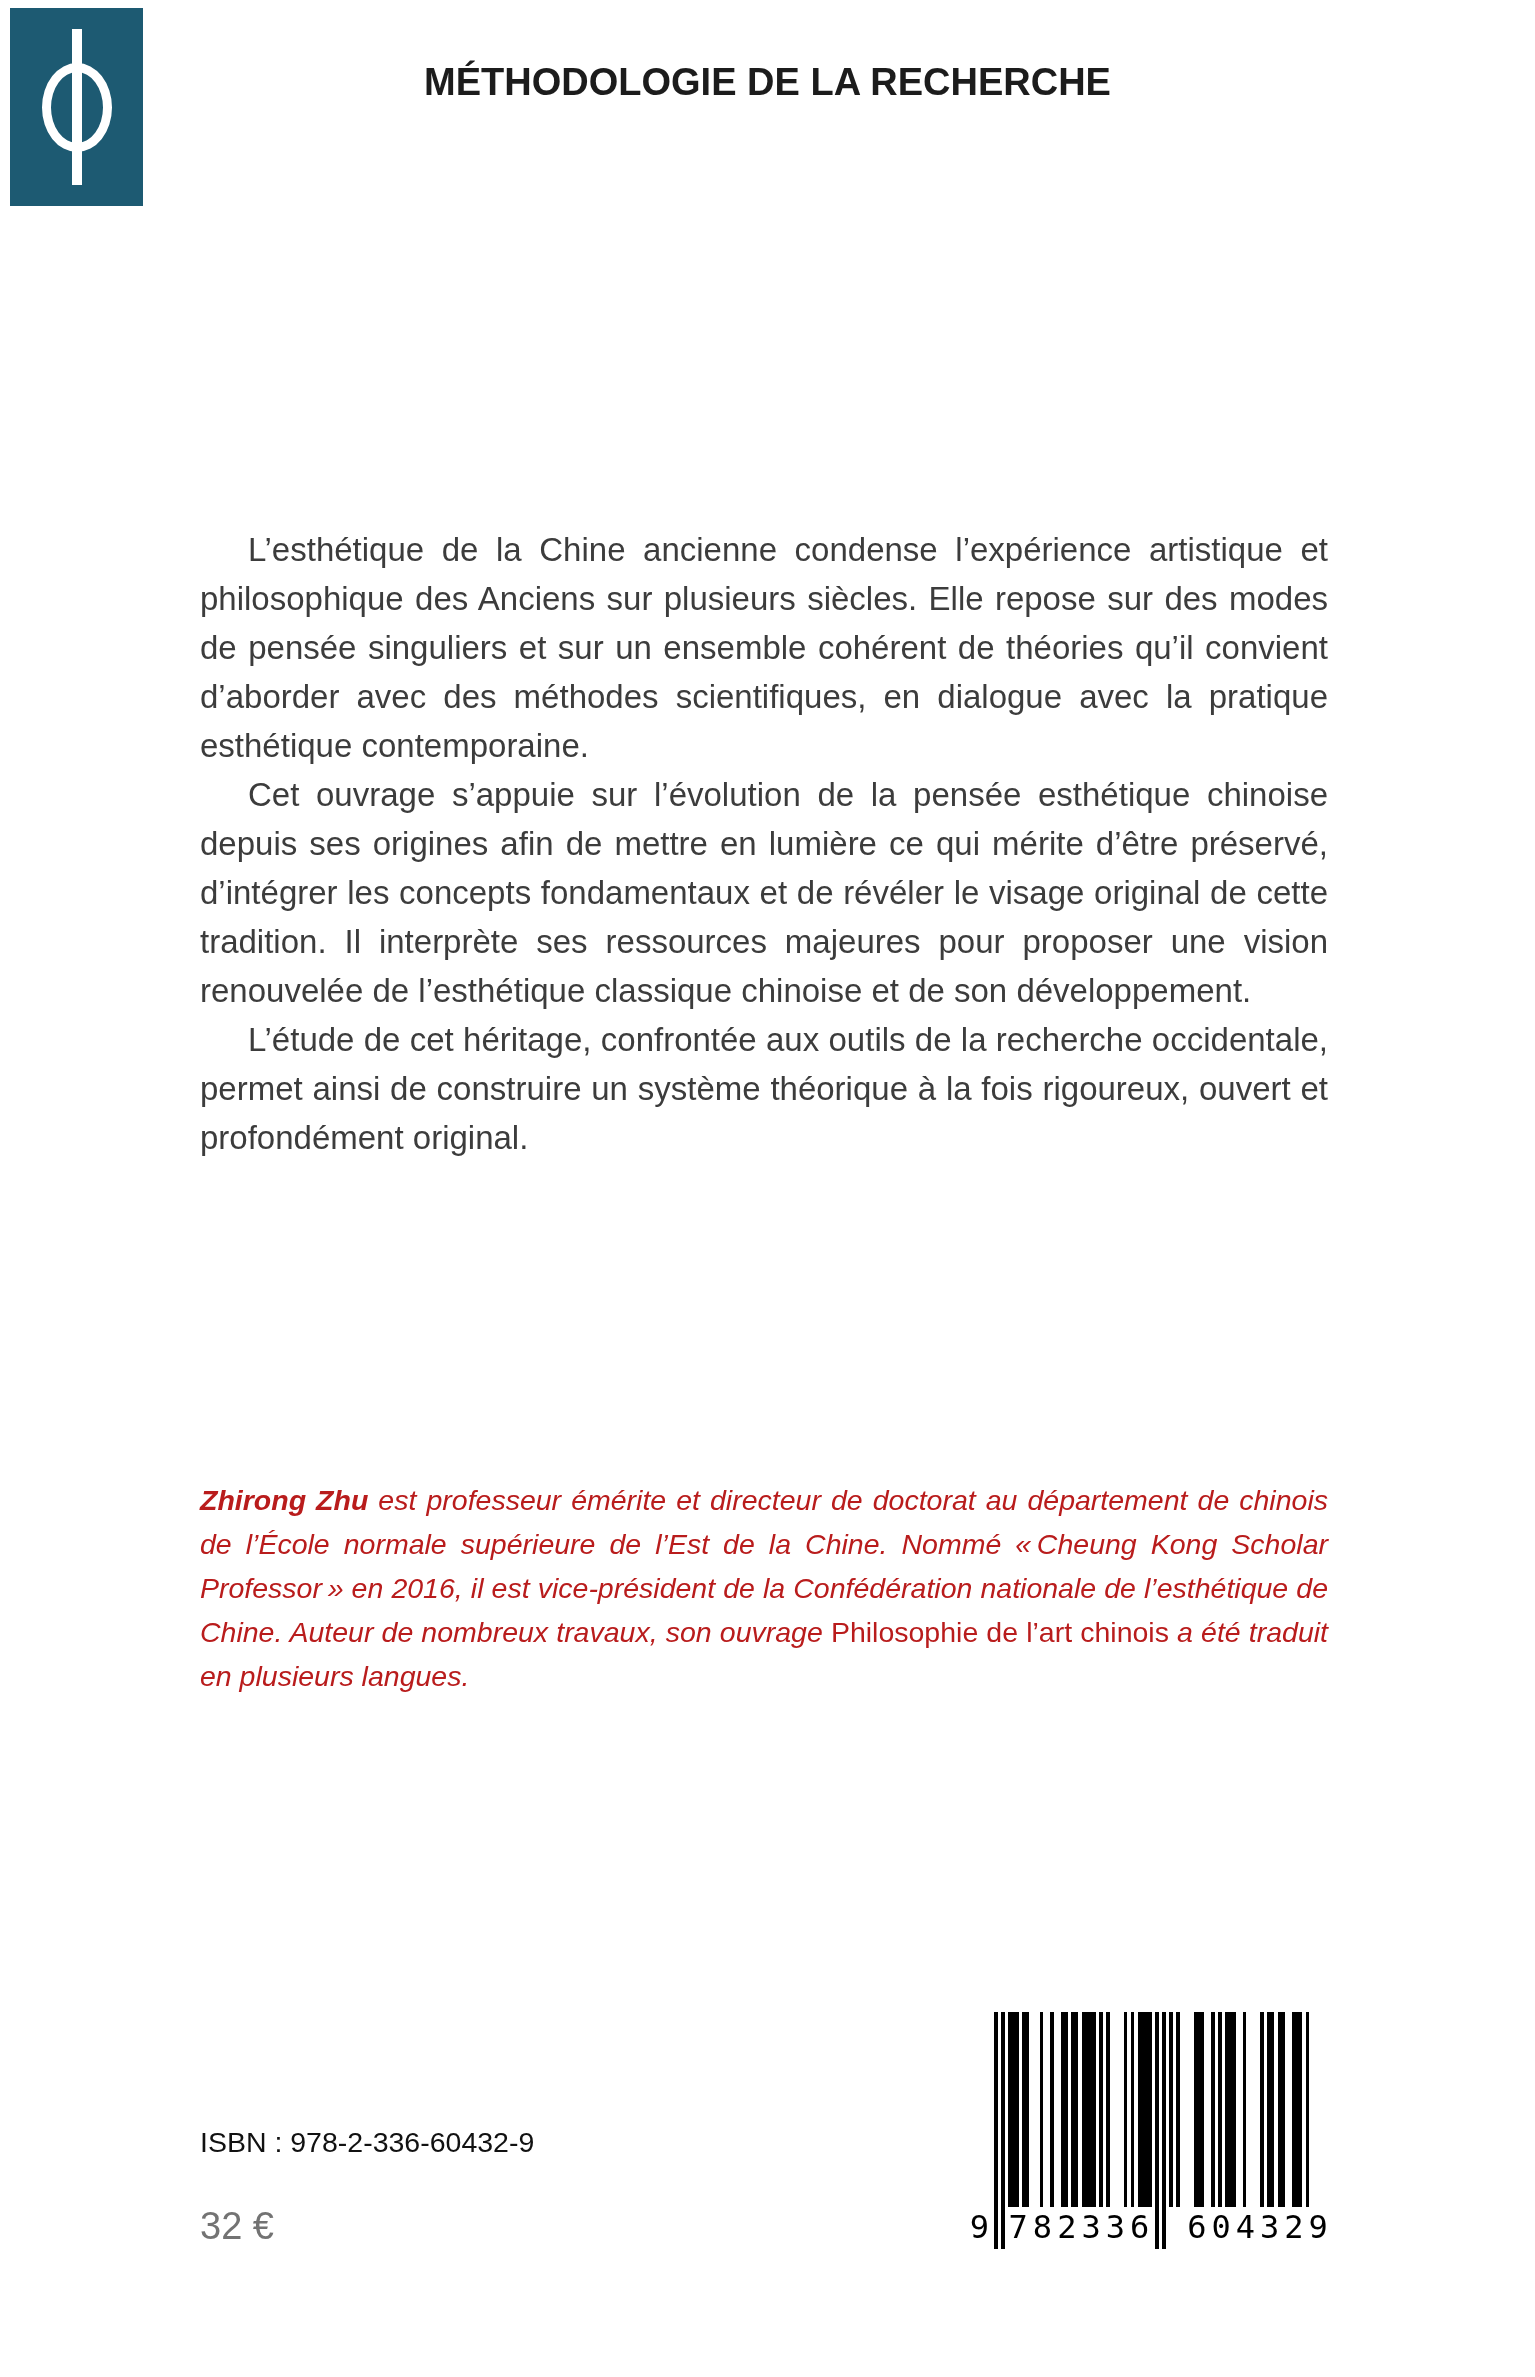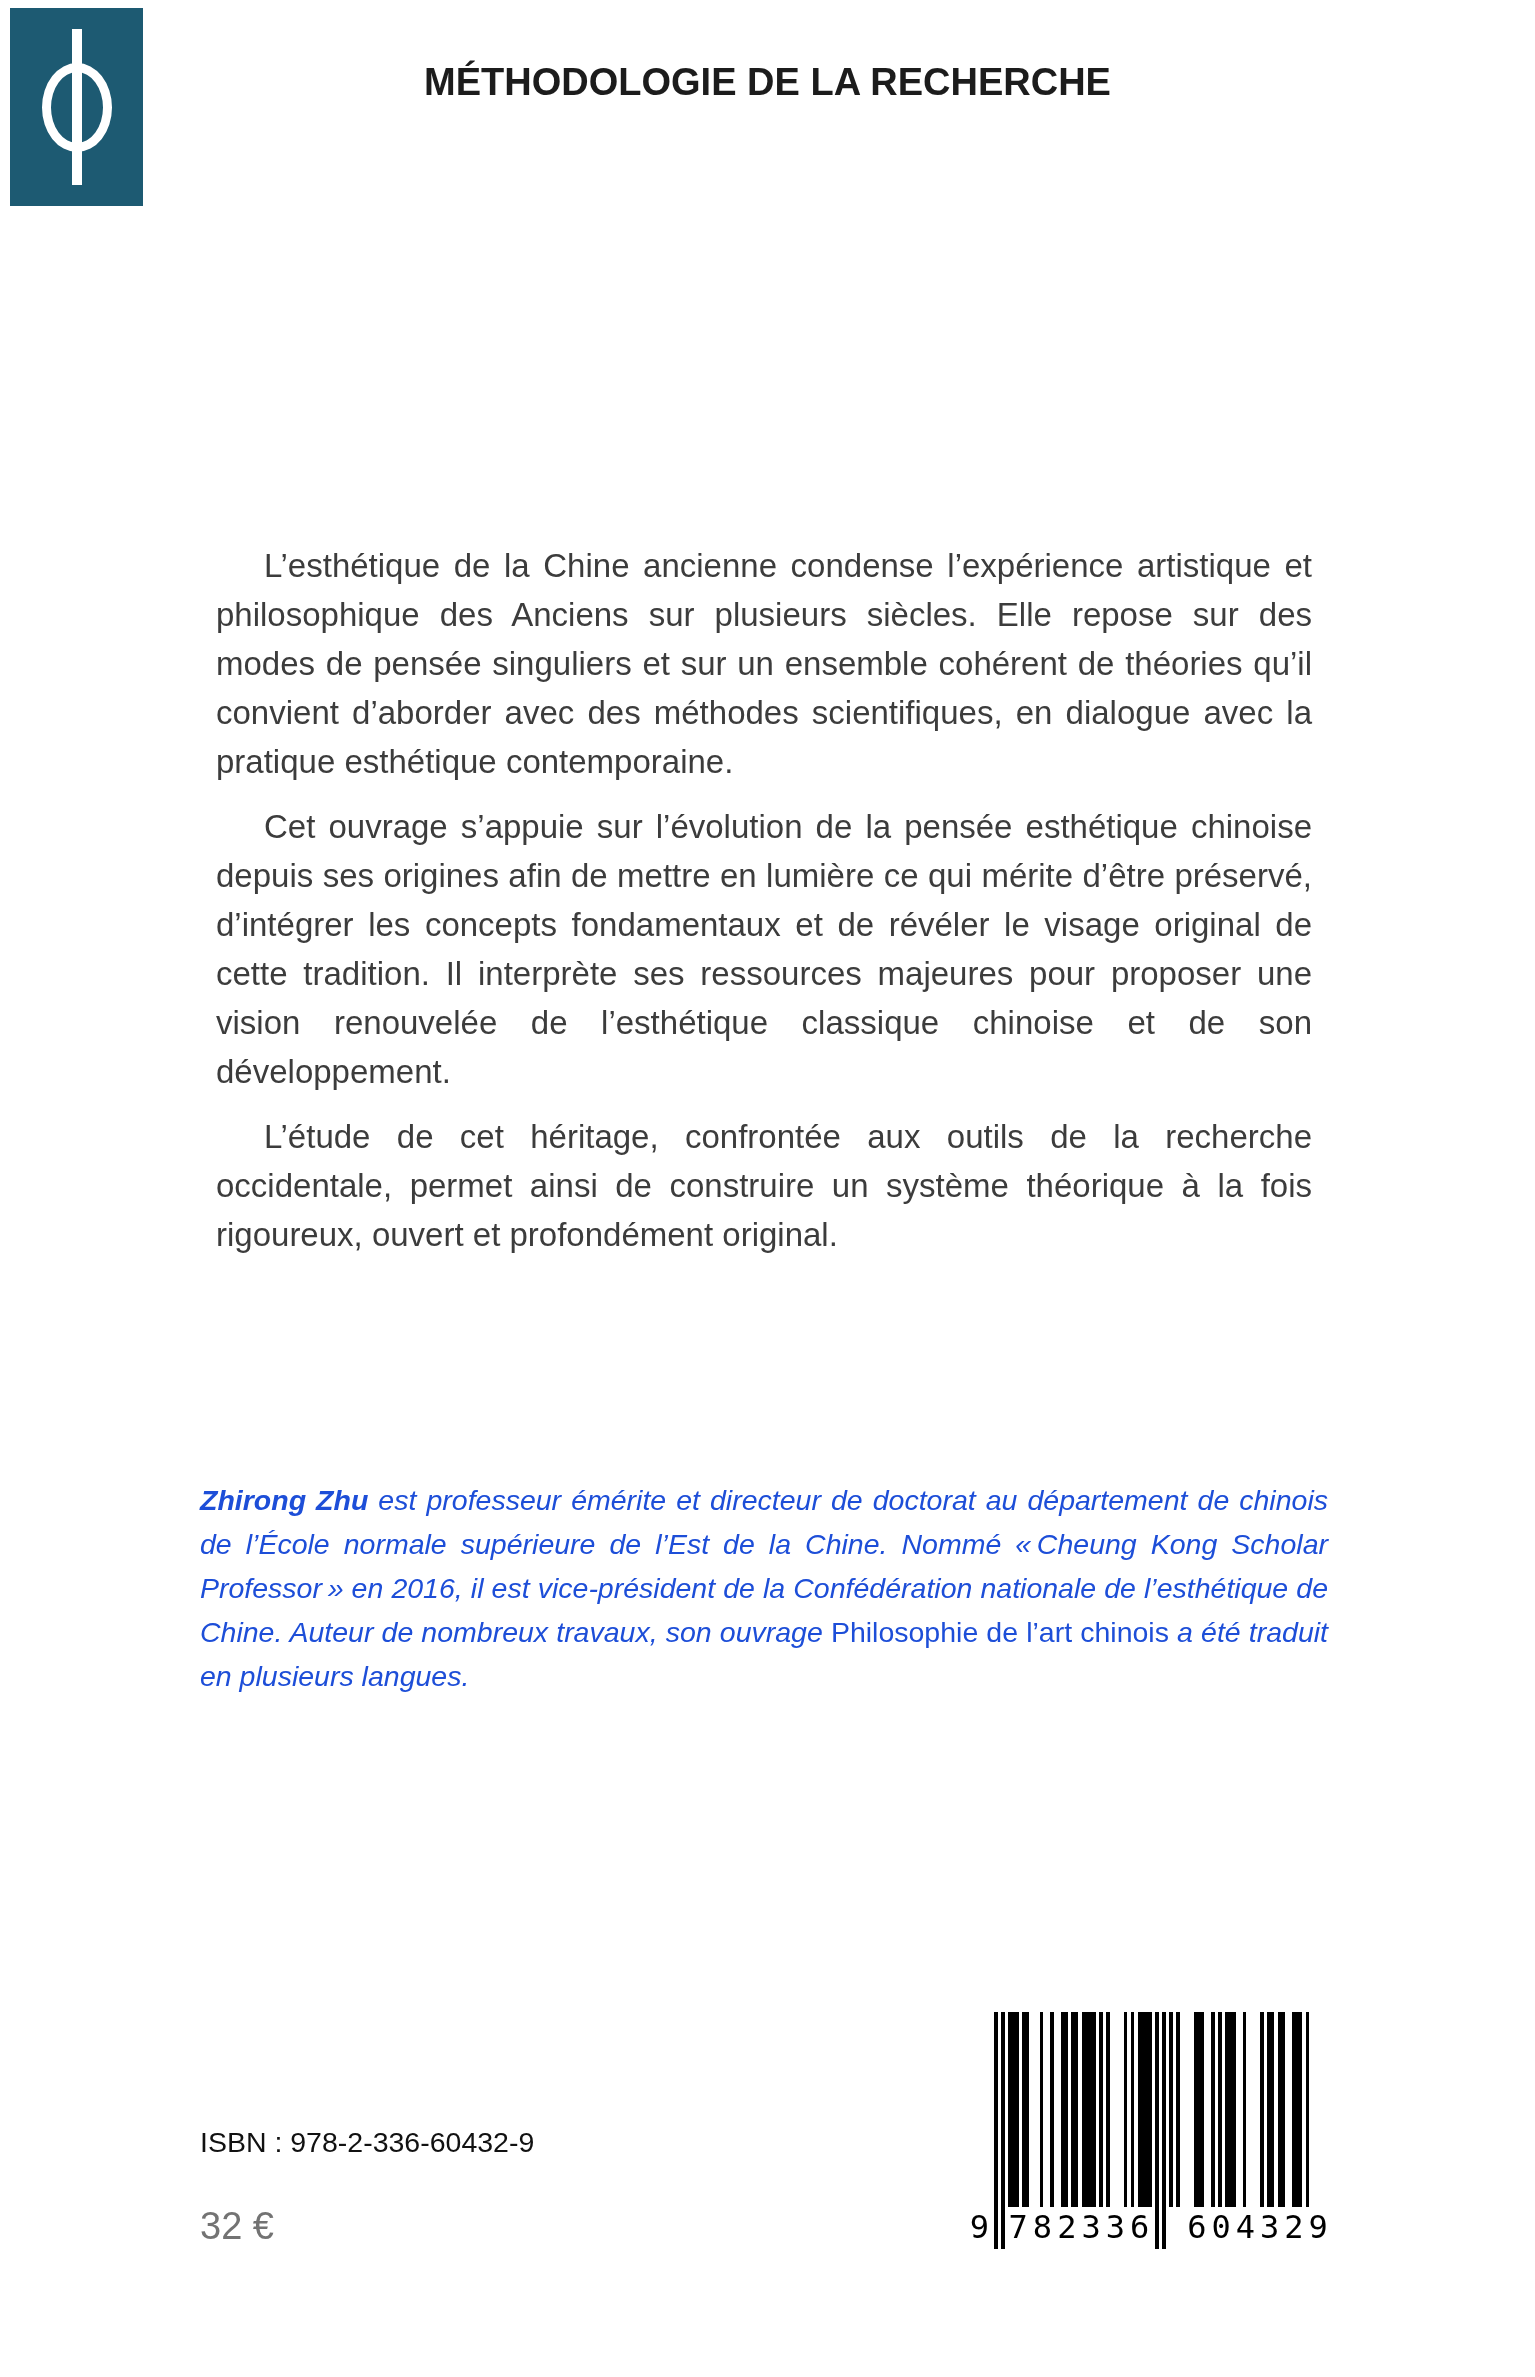--- a/index.html
+++ b/index.html
@@ -54,28 +54,28 @@
   
   .synopsis {
     position: absolute;
     left: 200px; top: 525px;
     width: 1128px;
     color: #3c3c3c;
     font-size: 33px;
     line-height: 49px;
     text-align: justify;
   }
-  .synopsis p { margin: 16px; text-indent: 48px; }
+  .synopsis p { margin: 0; text-indent: 48px; }
 
   
   .bio {
     position: absolute;
     left: 200px; top: 1478px;
     width: 1128px;
-    color: #1d4ed8;
+    color: #b91c1c;
     font-size: 28.5px;
     line-height: 44px;
     font-style: italic;
     text-align: justify;
   }
   .bio .bio-name { font-weight: bold; }
   .bio .roman { font-style: normal; }
 
   
   .isbn {

